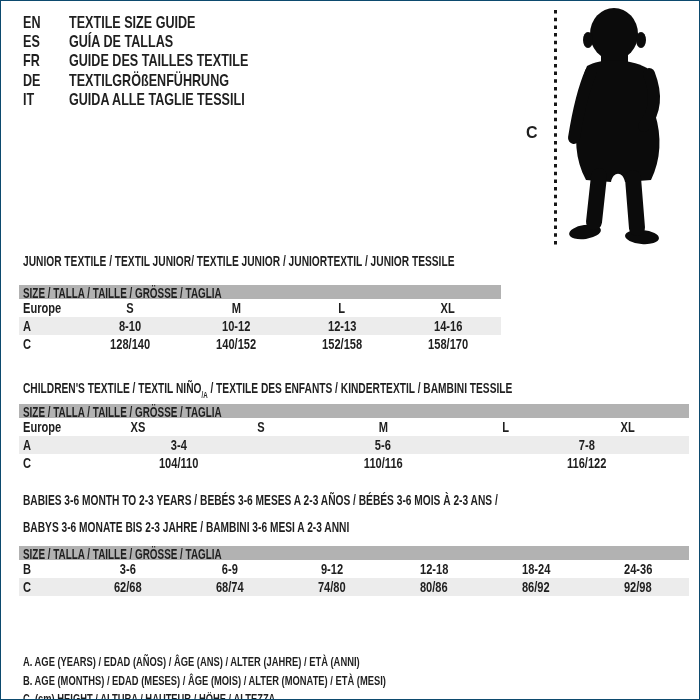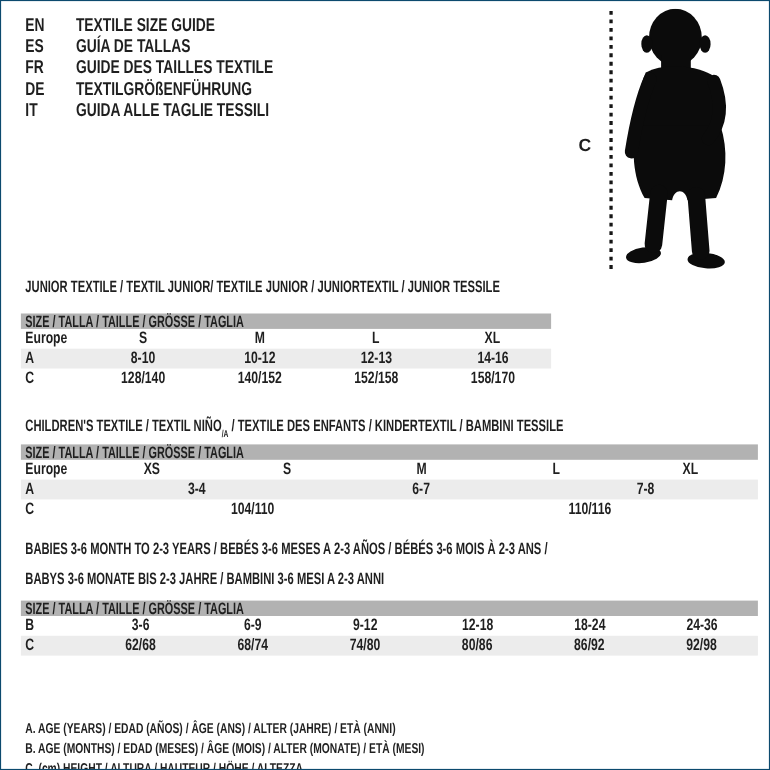--- a/index.html
+++ b/index.html
@@ -198,33 +198,36 @@
       <span class="val">
           <span class="cx s74 cc">XL</span>
         </span>
     </div>
     <div class="row alt">
       <span class="lab"><span class="cx s74">A</span></span>
       <span class="val">
           <span class="cx s74 cc">3-4</span>
         </span>
       <span class="val">
-          <span class="cx s74 cc">6-7</span>
+          <span class="cx s74 cc">5-6</span>
         </span>
       <span class="val">
           <span class="cx s74 cc">7-8</span>
         </span>
     </div>
     <div class="row">
       <span class="lab"><span class="cx s74">C</span></span>
       <span class="val">
           <span class="cx s74 cc">104/110</span>
         </span>
       <span class="val">
           <span class="cx s74 cc">110/116</span>
+        </span>
+      <span class="val">
+          <span class="cx s74 cc">116/122</span>
         </span>
     </div>
   </div>
 
   <div class="abs sec-title" style="left:22px; top:491px;">
     <span class="cx s68">BABIES 3-6 MONTH TO 2-3 YEARS / BEBÉS 3-6 MESES A 2-3 AÑOS / BÉBÉS 3-6 MOIS À 2-3 ANS /</span>
   </div>
   <div class="abs sec-title" style="left:22px; top:518px;">
     <span class="cx s68">BABYS 3-6 MONATE BIS 2-3 JAHRE / BAMBINI 3-6 MESI A 2-3 ANNI</span>
   </div>

